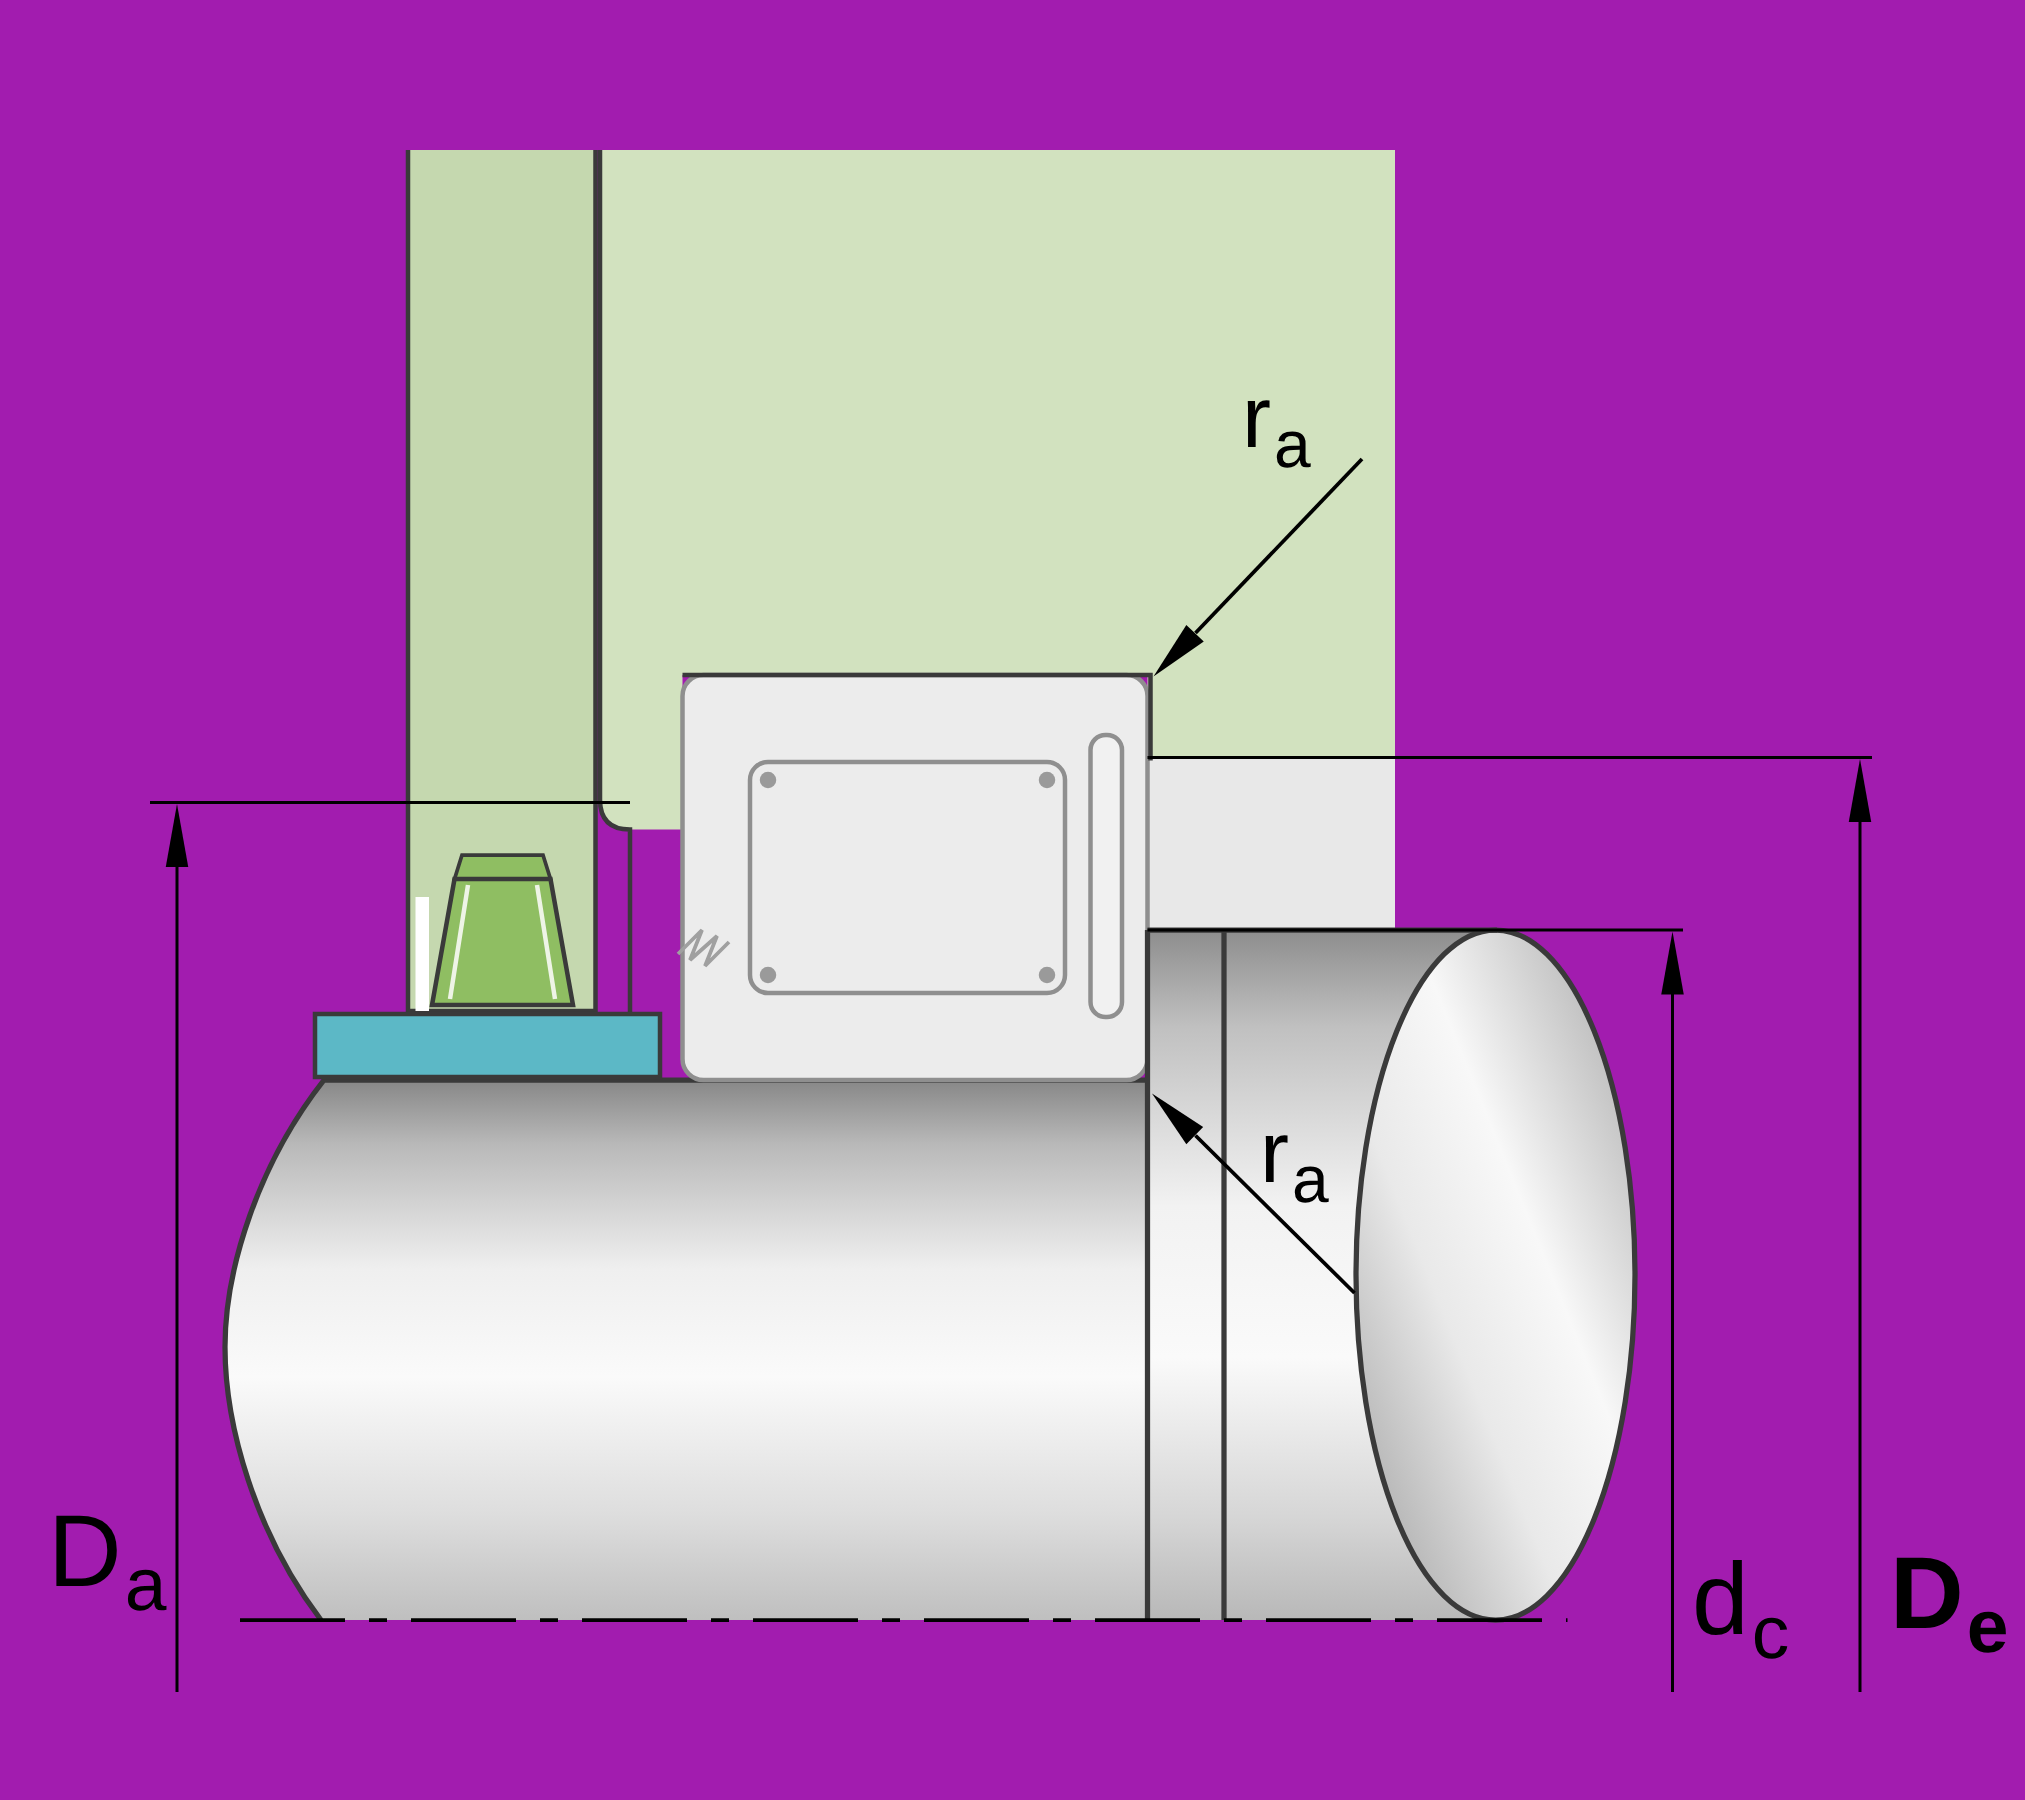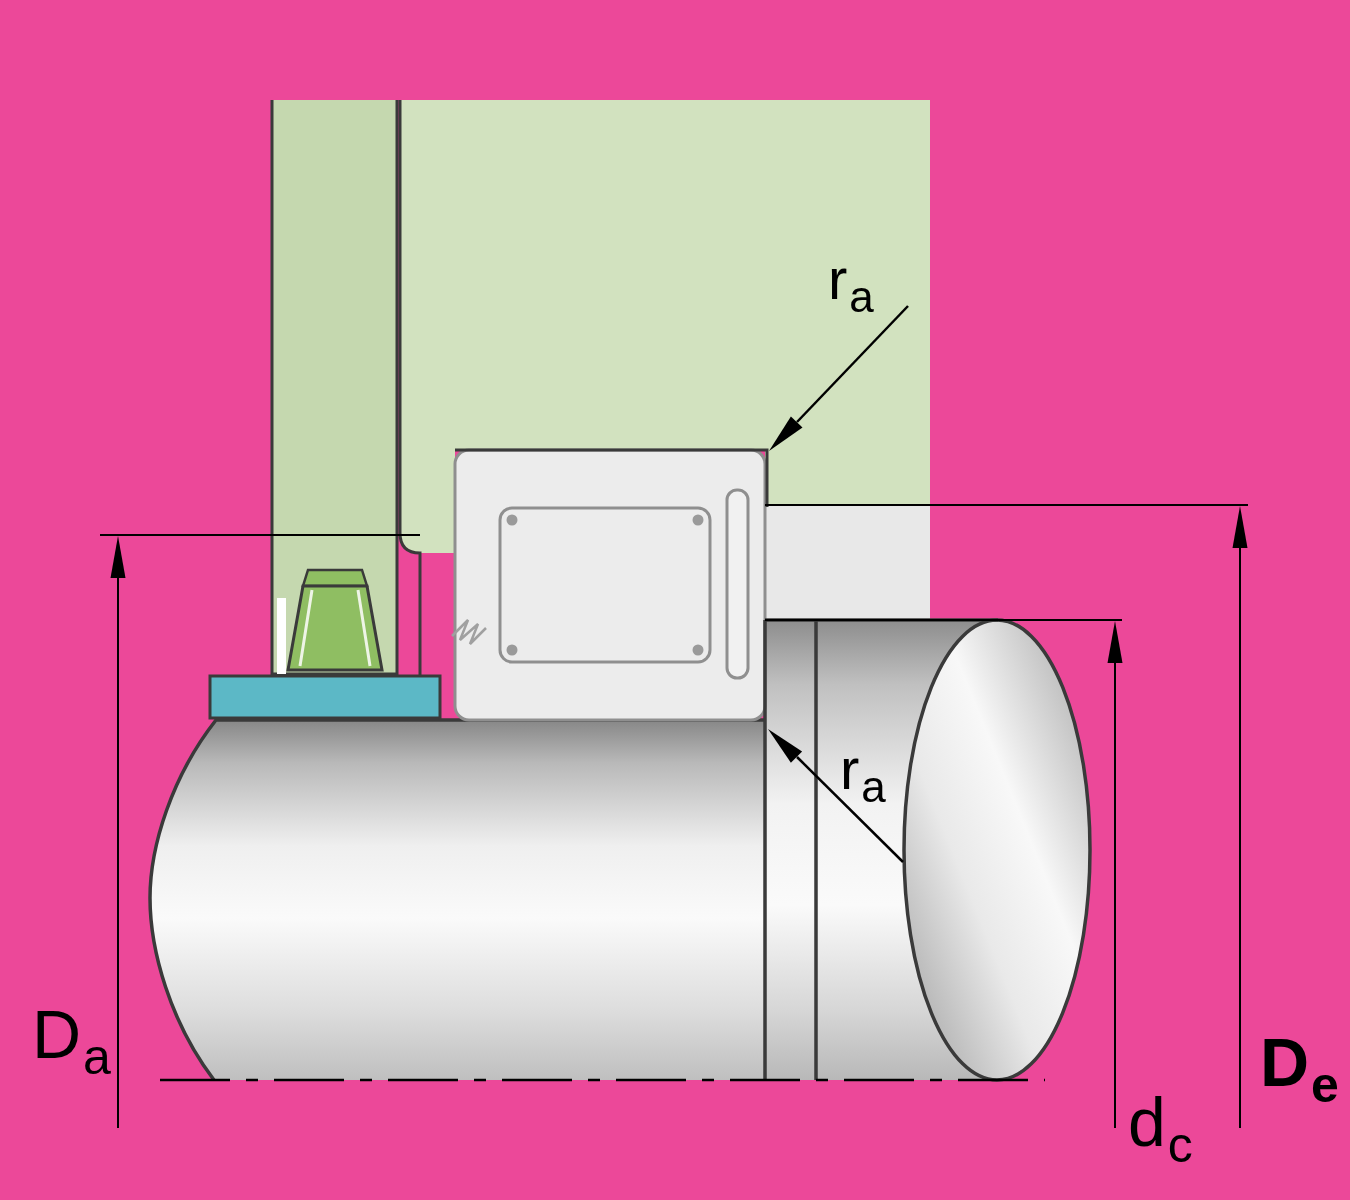--- a/index.html
+++ b/index.html
@@ -1,19 +1,19 @@
 <!DOCTYPE html>
 <html style="--c-housing_green: #d2e2bf; --c-cover_green: #c5d8af; --c-clip_green: #8fbe62; --c-sleeve_teal: #5cb8c6; --c-bearing_gray: #ececec; --c-outline_dark: #3a3a3a; --c-dim_black: #000000;"><head>
 <meta charset="utf-8">
 <style>
   html,body{margin:0;padding:0;background:#ffffff;}
   .stage{
     position:relative;
     width:1350px;height:1200px;
-    background:#ec4899;
+    background:#a21caf;
     font-family:"Liberation Sans", sans-serif;
     overflow:hidden;
   }
   .stage svg{position:absolute;left:0;top:0;}
   .dim-label{
     position:absolute;
     color:#000;
     line-height:1;
     white-space:nowrap;
   }
@@ -123,19 +123,19 @@
 
   <div class="dim-label ra" style="left:828px;top:250px;">
     <span class="main">r</span><span class="sub">a</span>
   </div>
   <div class="dim-label ra" style="left:840px;top:740px;">
     <span class="main">r</span><span class="sub">a</span>
   </div>
   <div class="dim-label" style="left:32px;top:1000px;">
     <span class="main">D</span><span class="sub">a</span>
   </div>
-  <div class="dim-label" style="left:1128px;top:1088px;">
+  <div class="dim-label" style="left:1128px;top:1032px;">
     <span class="main">d</span><span class="sub">c</span>
   </div>
   <div class="dim-label" style="left:1260px;top:1028px;font-weight:bold;">
     <span class="main">D</span><span class="sub">e</span>
   </div>
 </div>
 
 </body></html>

